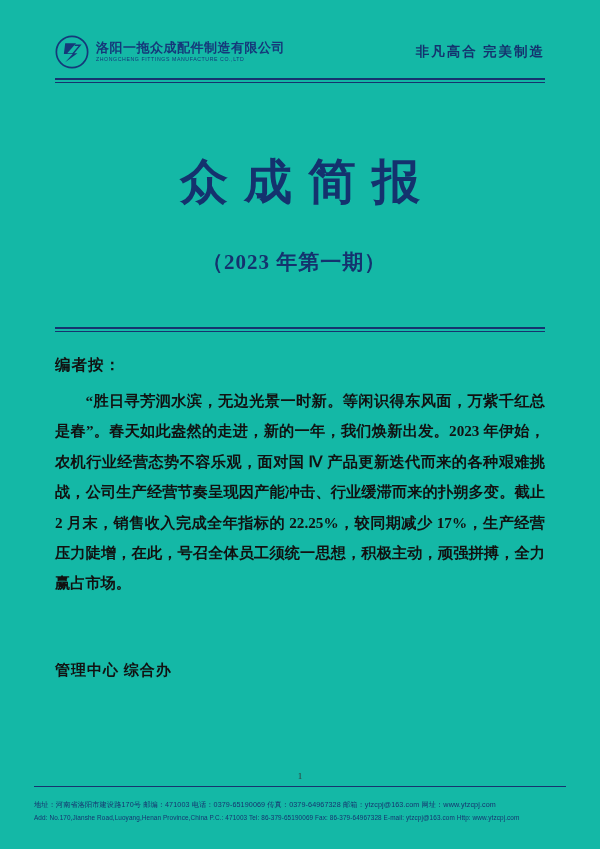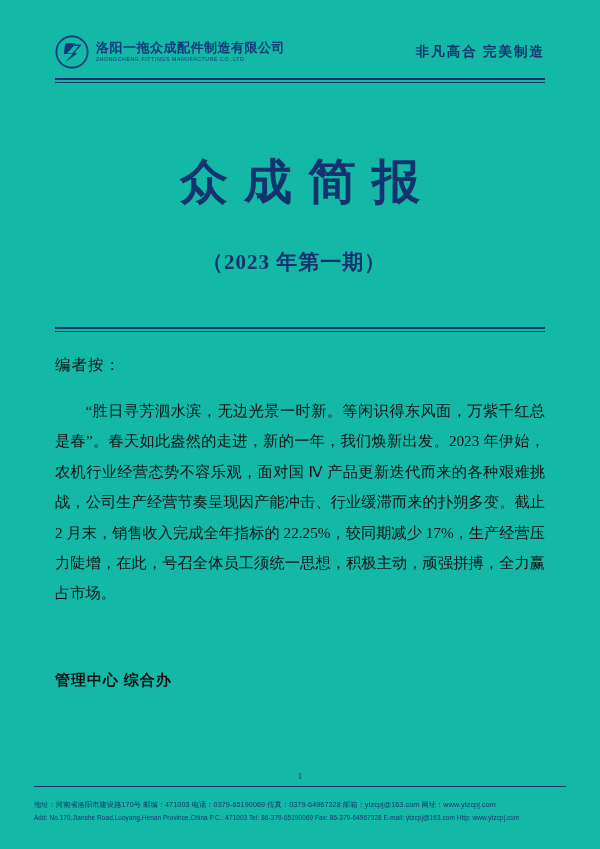--- a/index.html
+++ b/index.html
@@ -132,32 +132,32 @@
 
   
   .body {
     position: absolute;
     left: 55px;
     right: 55px;
     top: 355px;
   }
   .editor-note {
     font-size: 15.5px;
-    font-weight: normal;
+    font-weight: bold;
     letter-spacing: 1px;
     color: #111;
-    margin-bottom: 20px;
+    margin-bottom: 10px;
   }
   .para {
     font-size: 15.2px;
     line-height: 2.0;
     text-align: justify;
     text-indent: 2em;
     color: #111;
-    font-weight: normal;
+    font-weight: bold;
   }
   .sign {
     margin-top: 56px;
     text-align: left;
     padding-right: 42px;
     font-size: 15px;
     font-weight: bold;
     line-height: 2.0;
     color: #111;
   }

